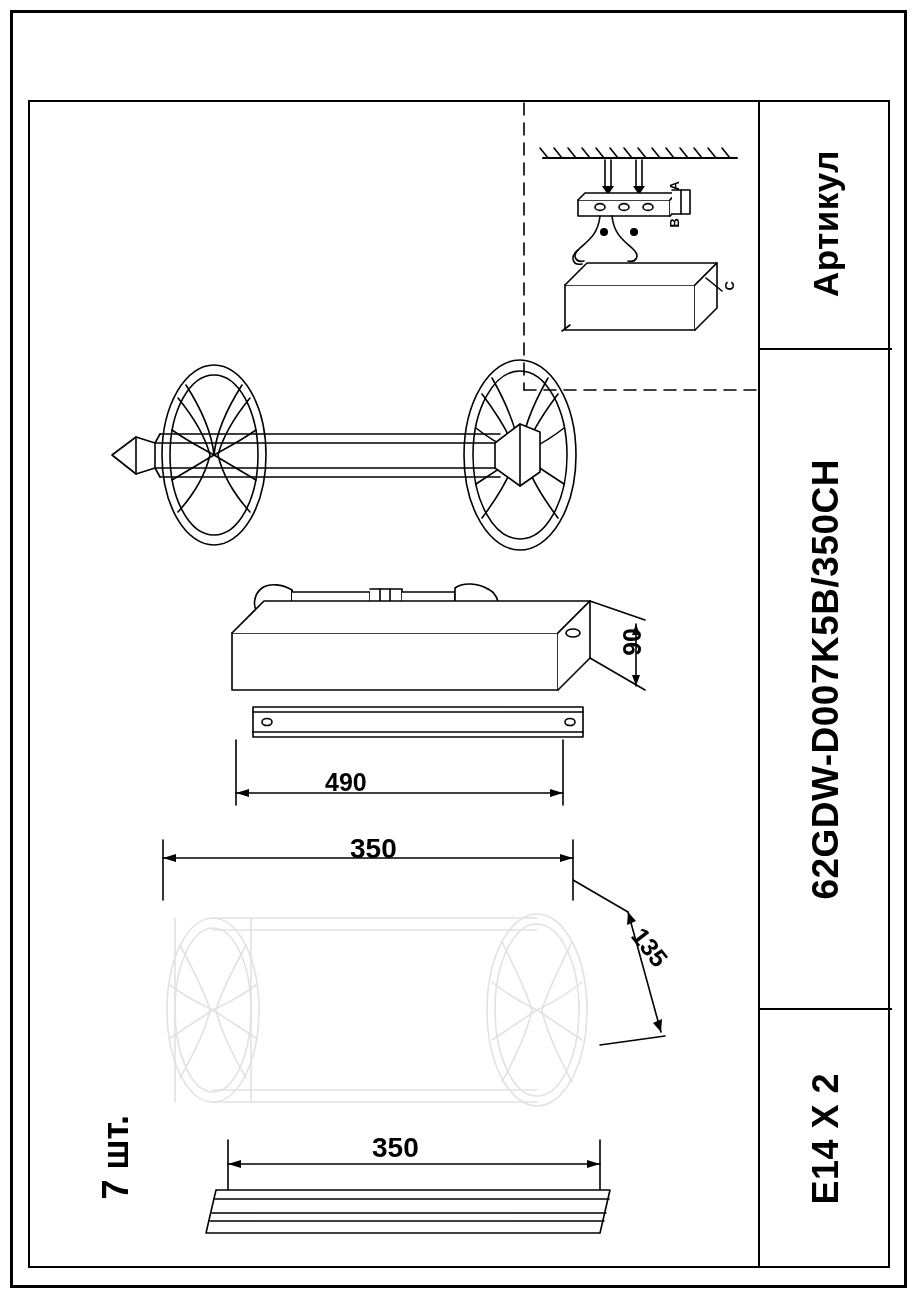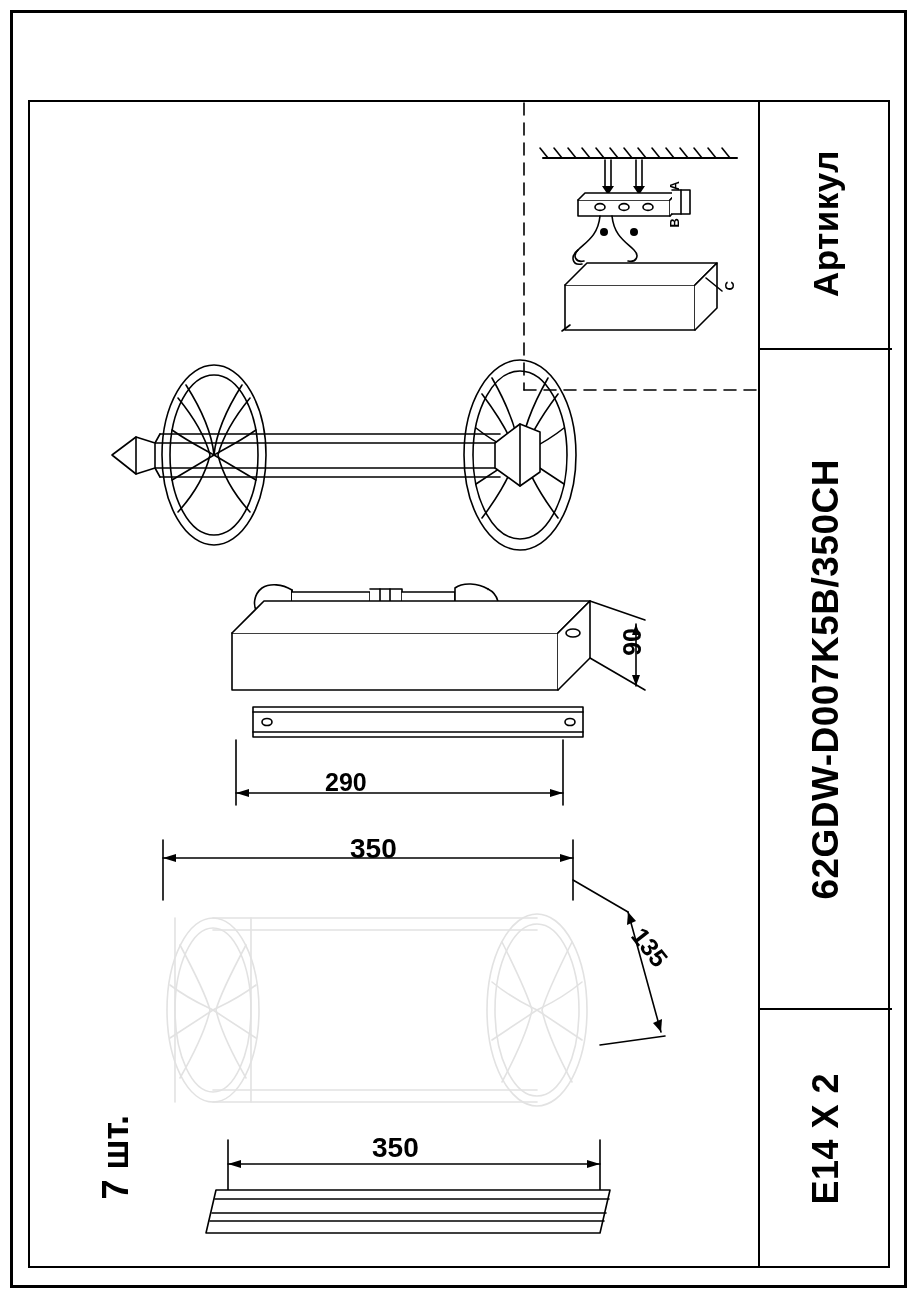--- a/index.html
+++ b/index.html
@@ -334,21 +334,21 @@
         <path d="M206 1233 L216 1190 L610 1190 L600 1233 Z" fill="#fff"></path>
         <path d="M212 1213 L606 1213"></path>
         <path d="M210 1221 L604 1221"></path>
         <path d="M215 1199 L609 1199"></path>
       </g>
 
     </g>
   </svg>
 
   <div class="dim-label vert" style="left:618px; top:628px;">90</div>
-  <div class="dim-label" style="left:325px; top:768px;">290</div>
+  <div class="dim-label" style="left:325px; top:768px;">490</div>
   <div class="dim-label" style="left:350px; top:833px; font-size:28px;">350</div>
   <div class="dim-label rot" style="left:648px; top:922px;">135</div>
   <div class="dim-label" style="left:372px; top:1132px; font-size:28px;">350</div>
 
   <div class="small-lbl" style="left:667px; top:181px; writing-mode:vertical-rl; transform:rotate(180deg); font-size:13px;">A</div>
   <div class="small-lbl" style="left:667px; top:218px; writing-mode:vertical-rl; transform:rotate(180deg); font-size:13px;">B</div>
   <div class="small-lbl" style="left:722px; top:281px; writing-mode:vertical-rl; transform:rotate(180deg); font-size:13px;">C</div>
 
 </div>
 

